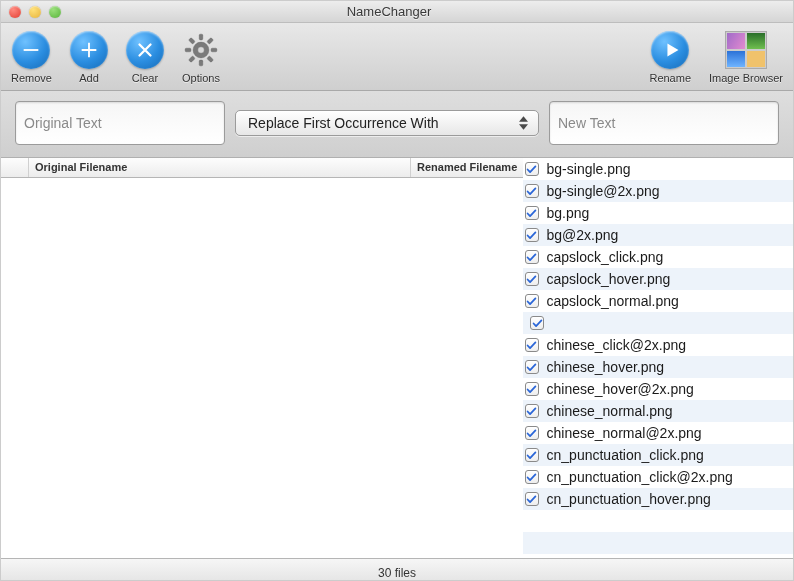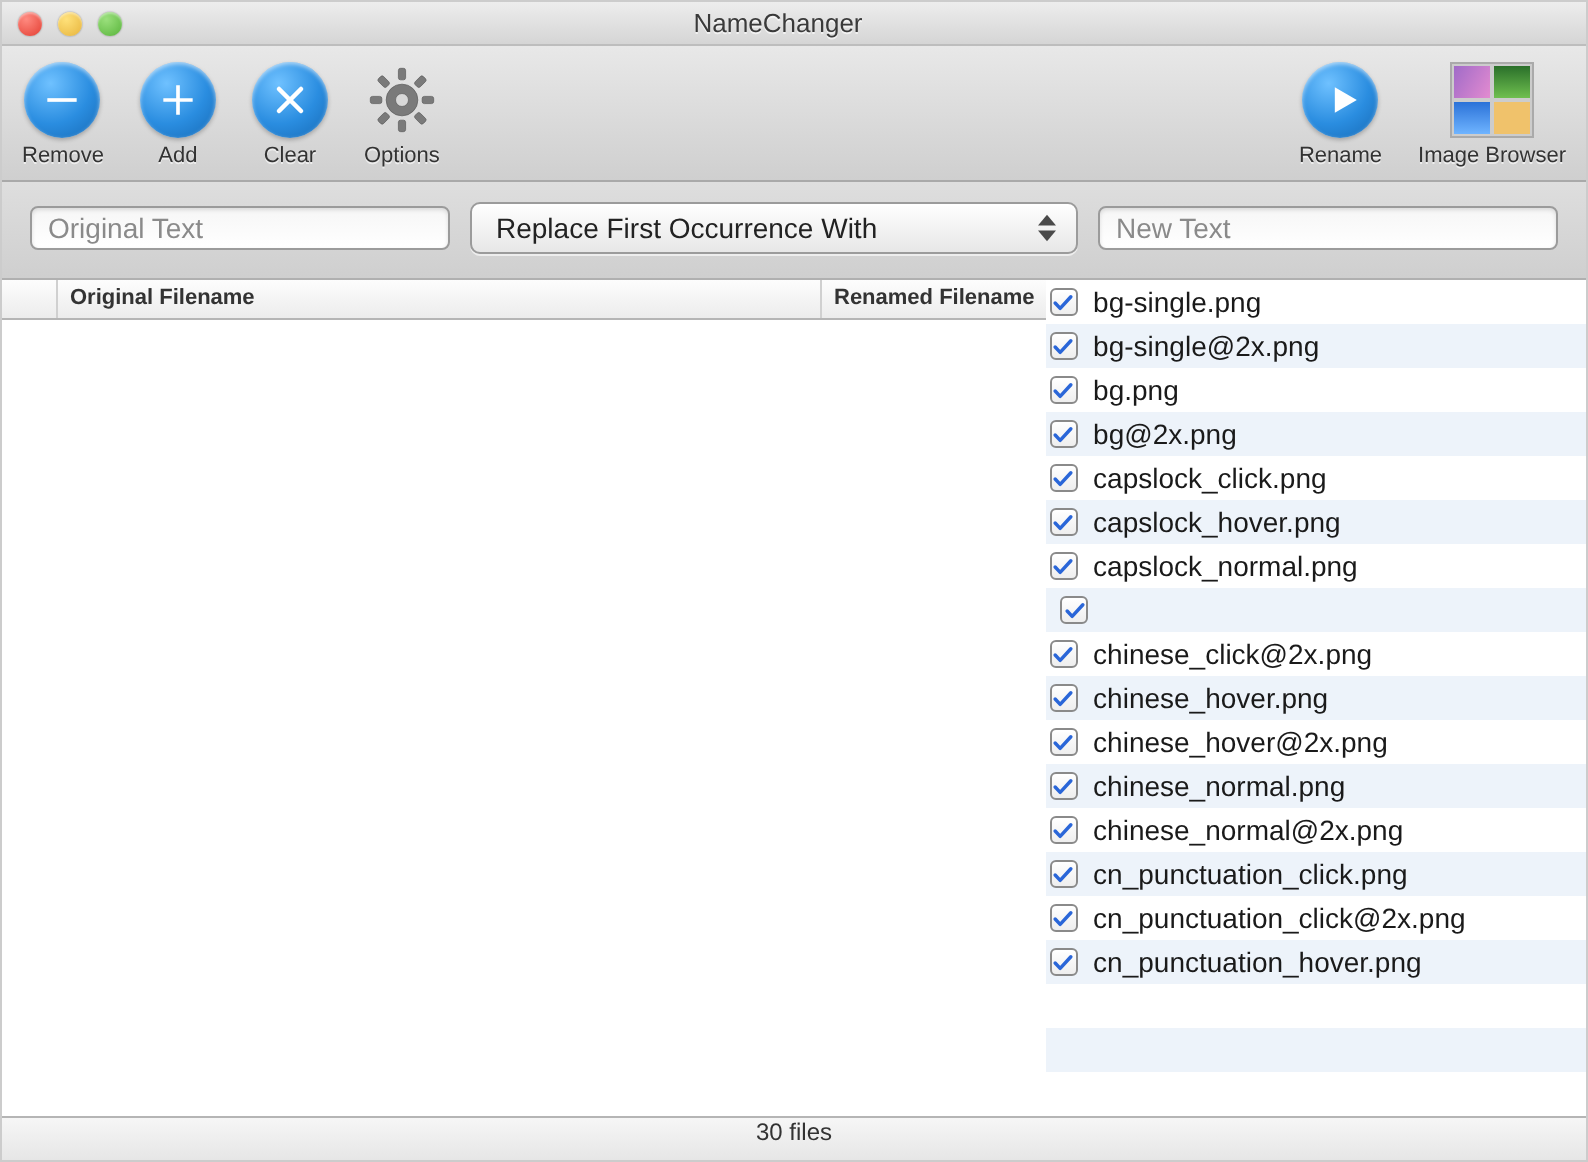--- a/index.html
+++ b/index.html
@@ -59,21 +59,21 @@
   .thumb .d{background:#f0c26b;}
   .spacer { flex:1; }
   .controls {
     display:flex; gap:10px; align-items:center;
     padding: 10px 14px 12px;
     background: linear-gradient(#dedede, #cfcfcf);
     border-bottom: 1px solid #b0b0b0;
   }
   .aqua-input {
     flex: 0 0 210px;
-    height: 22px;
+    height: 44px;
     border: 1px solid #9b9b9b;
     border-radius: 4px;
     background: linear-gradient(#f6f6f6,#ffffff);
     box-shadow: inset 0 1px 2px rgba(0,0,0,.12);
     padding: 0 8px;
     font-size: 14px; color:#333;
   }
   .aqua-input::placeholder { color:#8a8a8a; }
   .aqua-select {
     flex: 1 1 auto;
@@ -108,21 +108,21 @@
   .chk {
     width:14px; height:14px; border:1px solid #8a8a8a; border-radius:3px;
     background:linear-gradient(#fff,#eee);
     display:flex; align-items:center; justify-content:center;
     box-shadow: inset 0 1px 0 rgba(255,255,255,.8);
   }
   .chk svg{ width:11px; height:11px; }
   .statusbar {
     height:22px; border-top:1px solid #b5b5b5;
     background:linear-gradient(#f6f6f6,#e6e6e6);
-    display:flex; align-items:flex-start; justify-content:center;
+    display:flex; align-items:flex-end; justify-content:center;
     font-size:12px; color:#333;
   }
 </style>
 </head>
 <body>
 
 <div class="titlebar">
   <div class="traffic">
     <div class="dot red"></div>
     <div class="dot yellow"></div>

